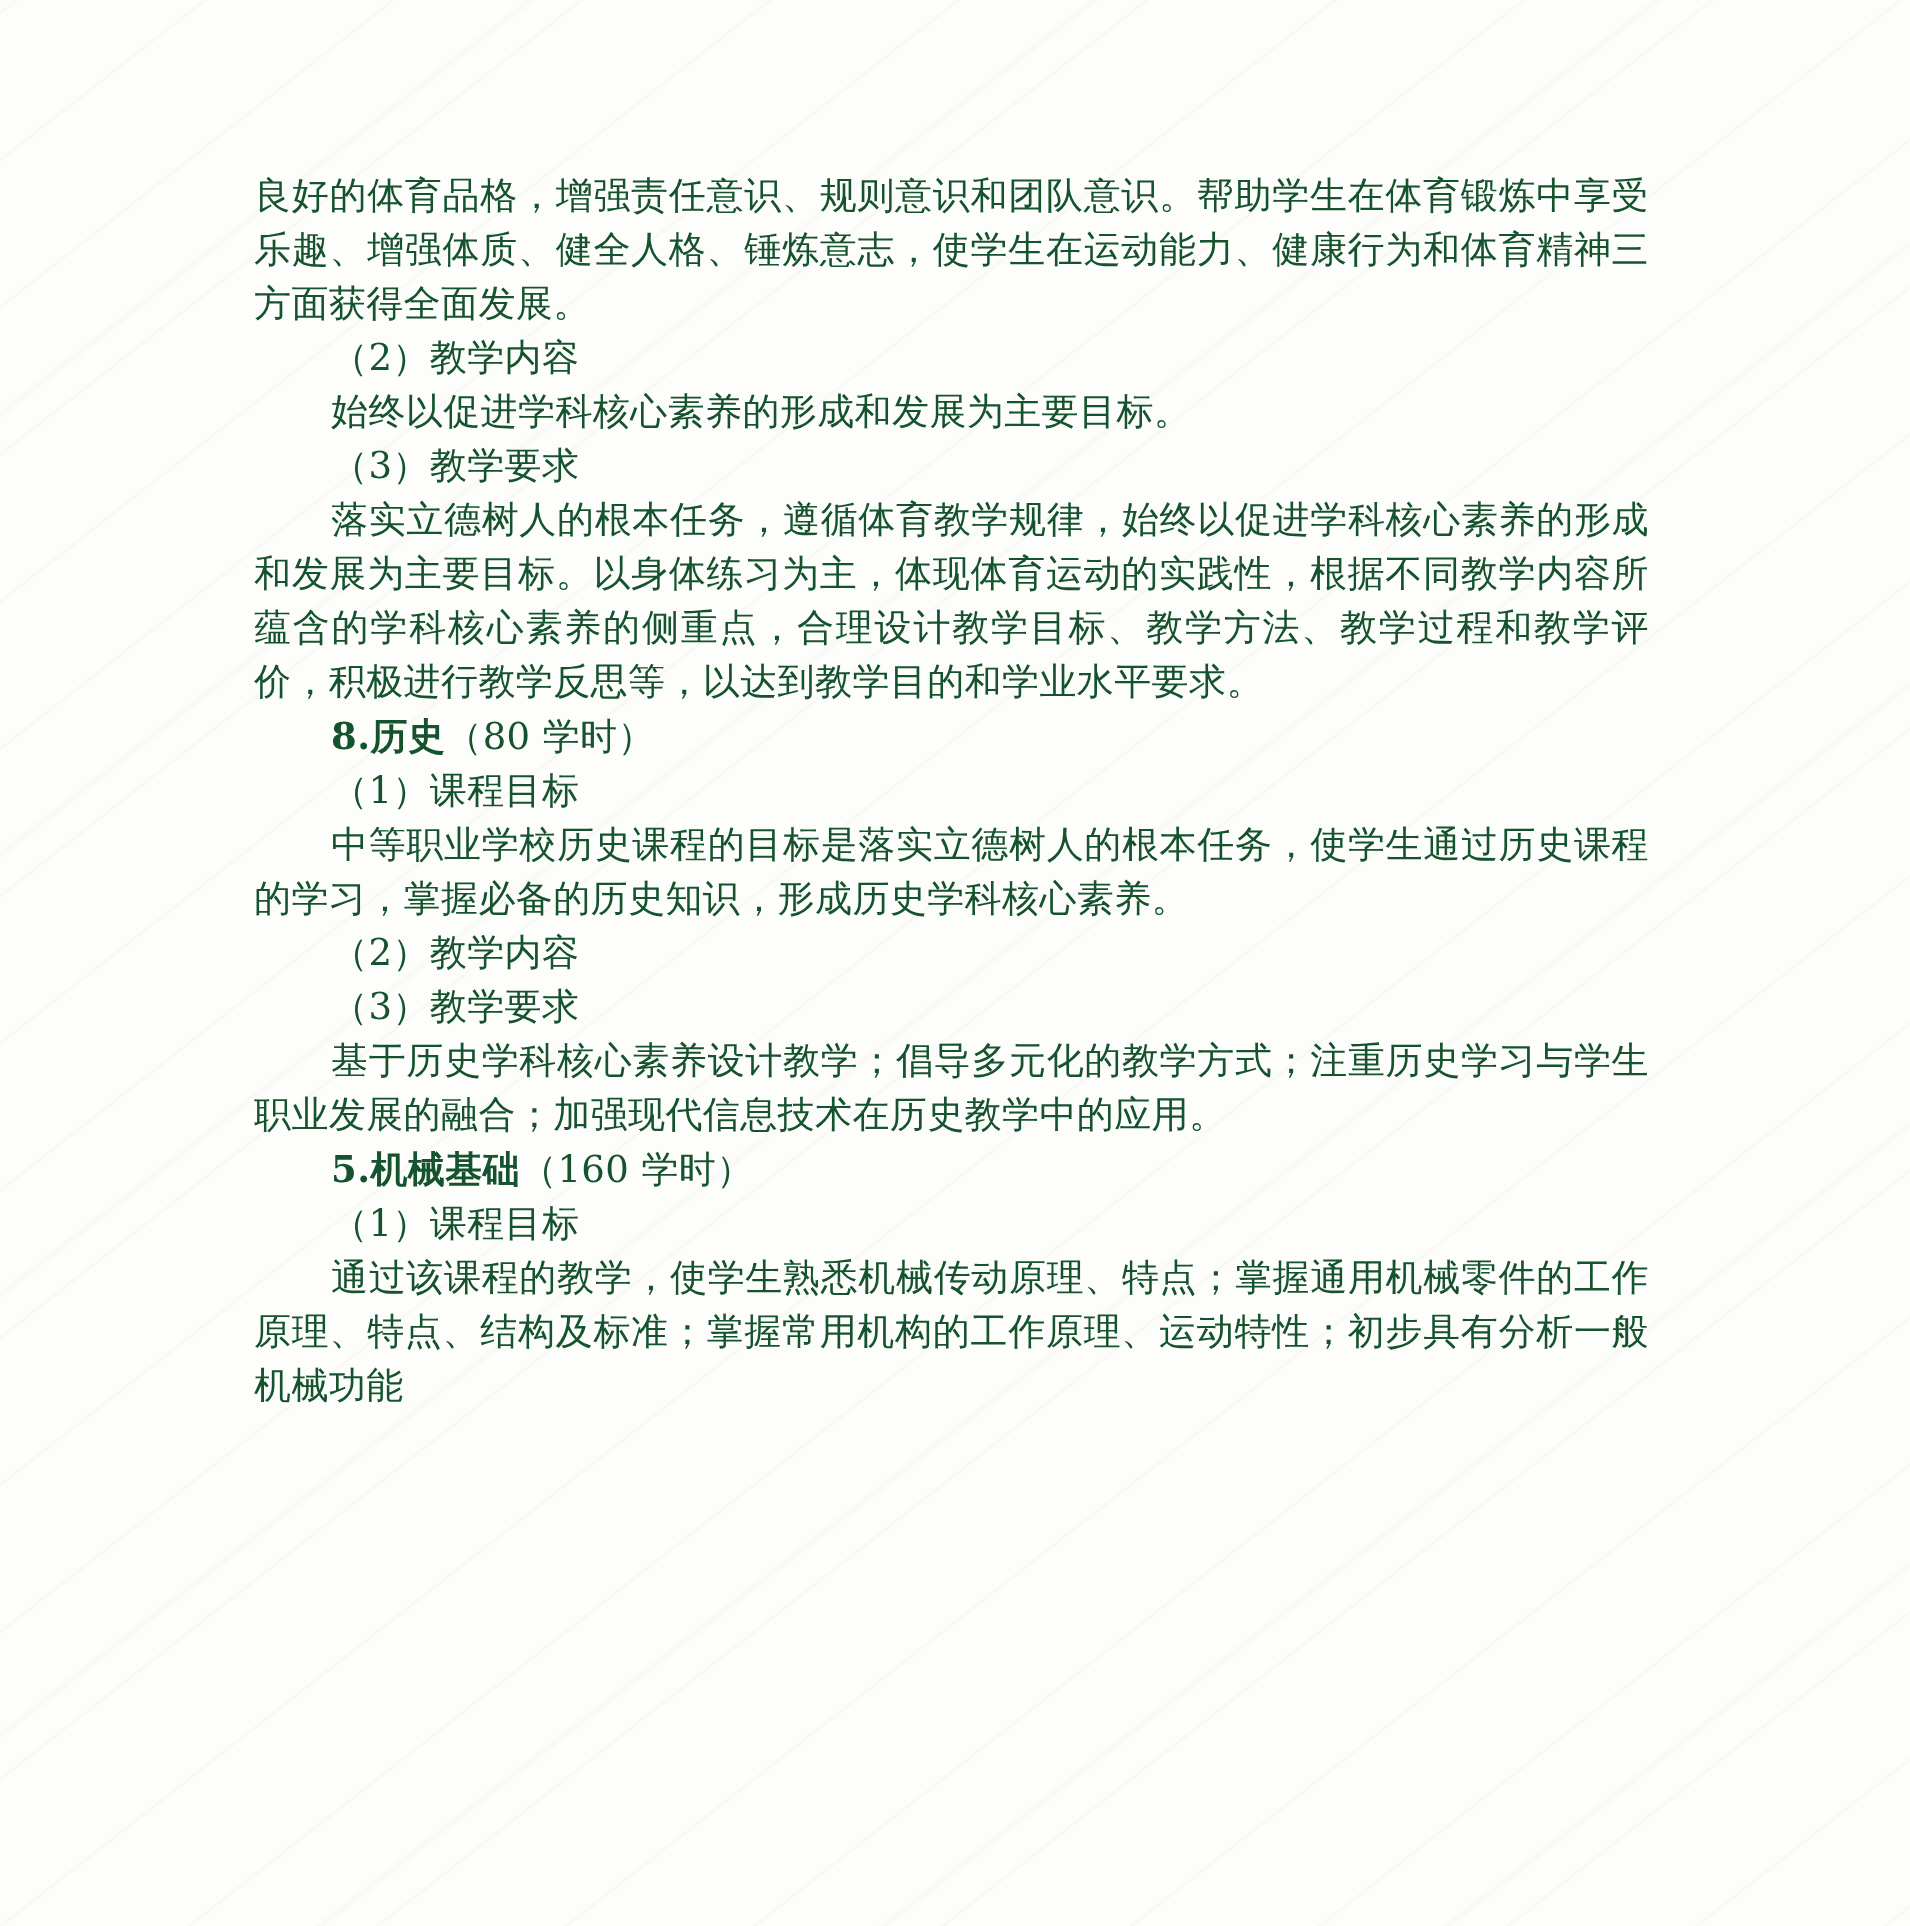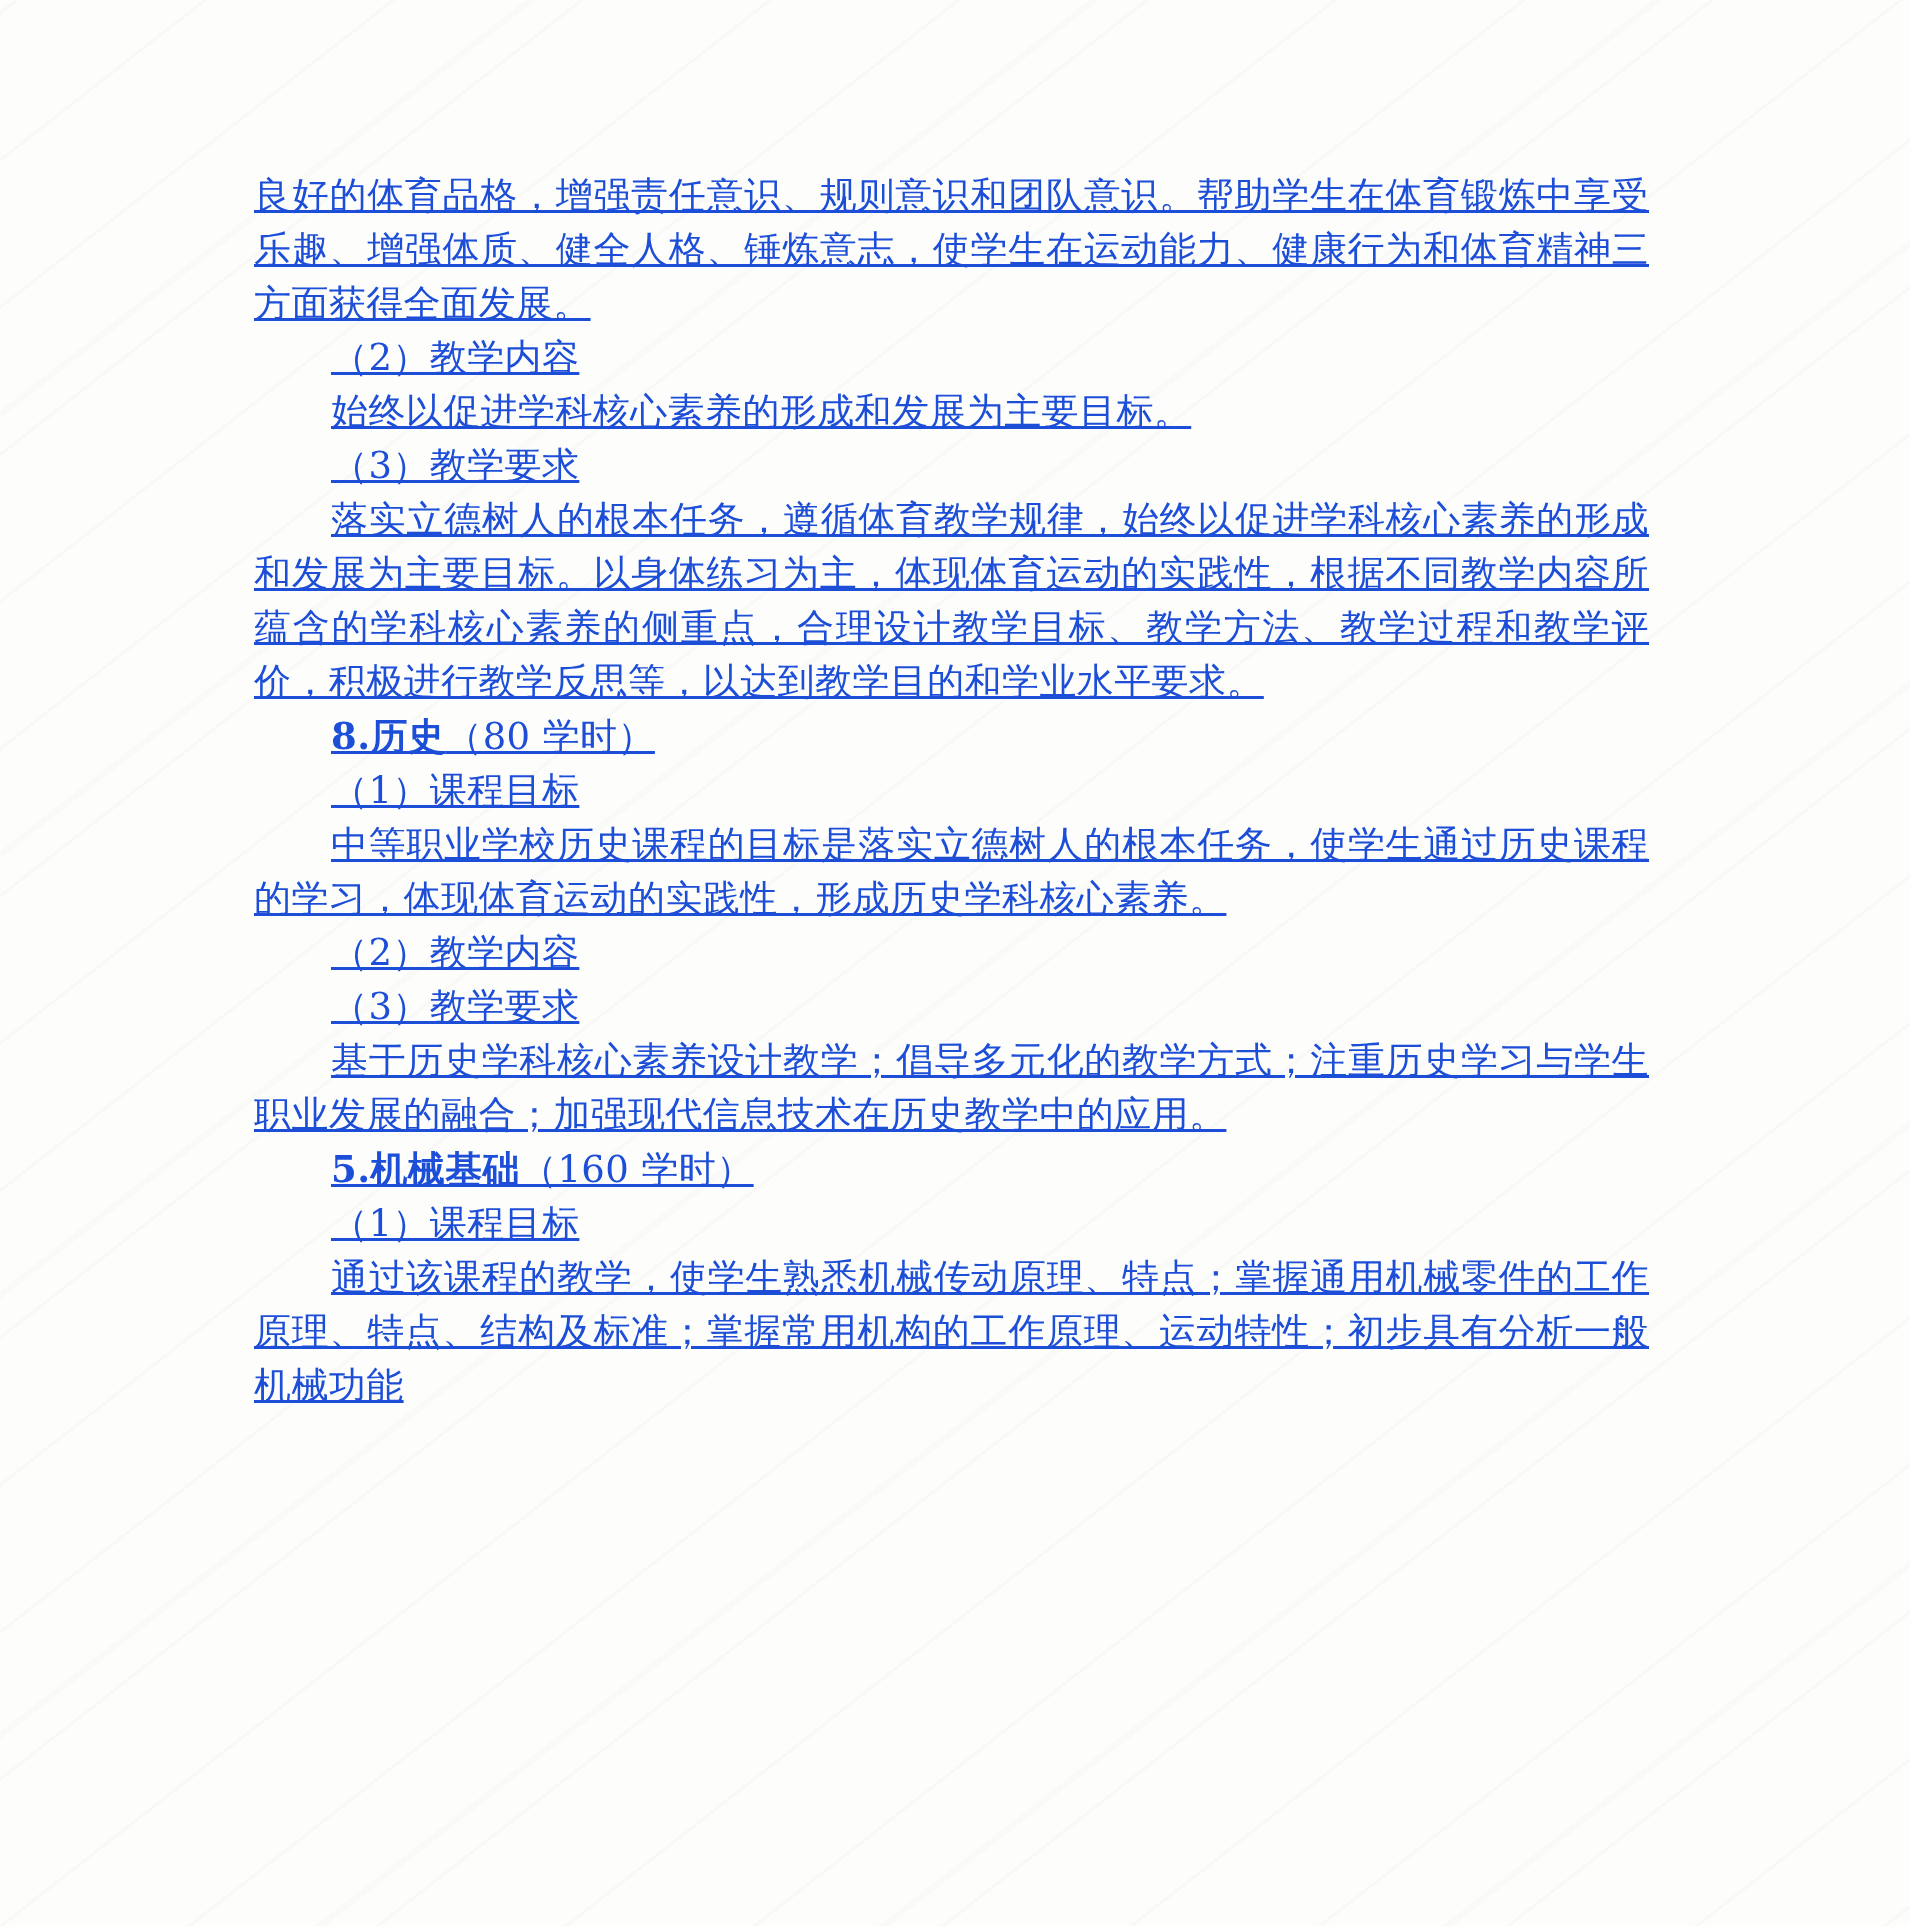--- a/index.html
+++ b/index.html
@@ -44,25 +44,24 @@
     position: absolute;
     left: 254px;
     top: 169px;
     width: 1395px;
   }
   p {
     margin: 0;
     font-family: "DejaVu Serif", serif;
     font-size: 37px;
     line-height: 1.46;
-    color: #1d4ed8;
+    color: #14532d;
     letter-spacing: 0.4px;
     text-align: justify;
     text-justify: inter-character;
-    text-decoration: underline;
   }
   p.indent {
     text-indent: 77px;
   }
   p.heading {
     text-indent: 77px;
     font-weight: bold;
   }
   p.heading .normal {
     font-weight: normal;
@@ -83,21 +82,21 @@
     <p class="indent">始终以促进学科核心素养的形成和发展为主要目标。</p>
 
     <p class="indent">（3）教学要求</p>
 
     <p class="indent">落实立德树人的根本任务，遵循体育教学规律，始终以促进学科核心素养的形成和发展为主要目标。以身体练习为主，体现体育运动的实践性，根据不同教学内容所蕴含的学科核心素养的侧重点，合理设计教学目标、教学方法、教学过程和教学评价，积极进行教学反思等，以达到教学目的和学业水平要求。</p>
 
     <p class="heading"><span>8.历史</span><span class="normal">（80 学时）</span></p>
 
     <p class="indent">（1）课程目标</p>
 
-    <p class="indent">中等职业学校历史课程的目标是落实立德树人的根本任务，使学生通过历史课程的学习，体现体育运动的实践性，形成历史学科核心素养。</p>
+    <p class="indent">中等职业学校历史课程的目标是落实立德树人的根本任务，使学生通过历史课程的学习，掌握必备的历史知识，形成历史学科核心素养。</p>
 
     <p class="indent">（2）教学内容</p>
 
 
     <p class="indent">（3）教学要求</p>
 
     <p class="indent">基于历史学科核心素养设计教学；倡导多元化的教学方式；注重历史学习与学生职业发展的融合；加强现代信息技术在历史教学中的应用。</p>
 
 
     <p class="heading"><span>5.机械基础</span><span class="normal">（160 学时）</span></p>

